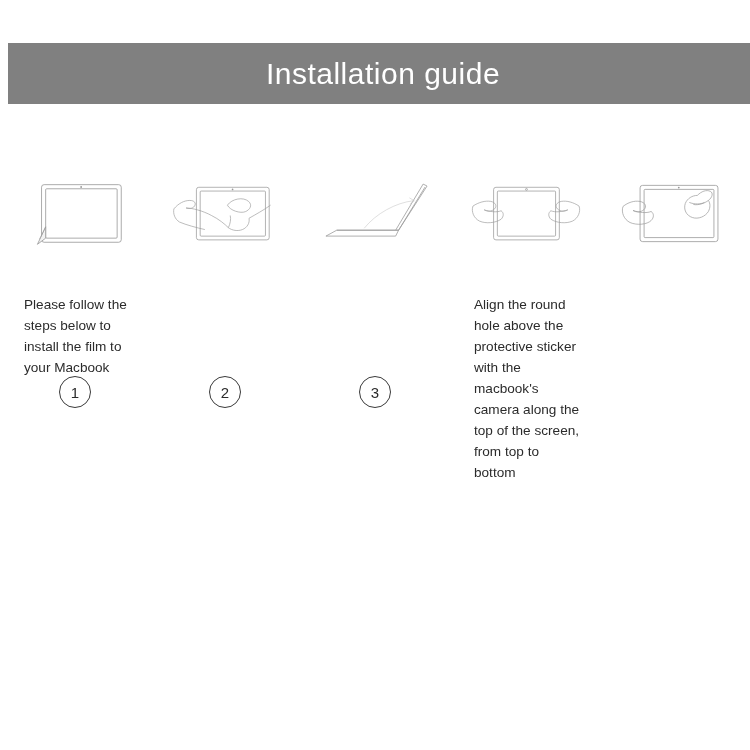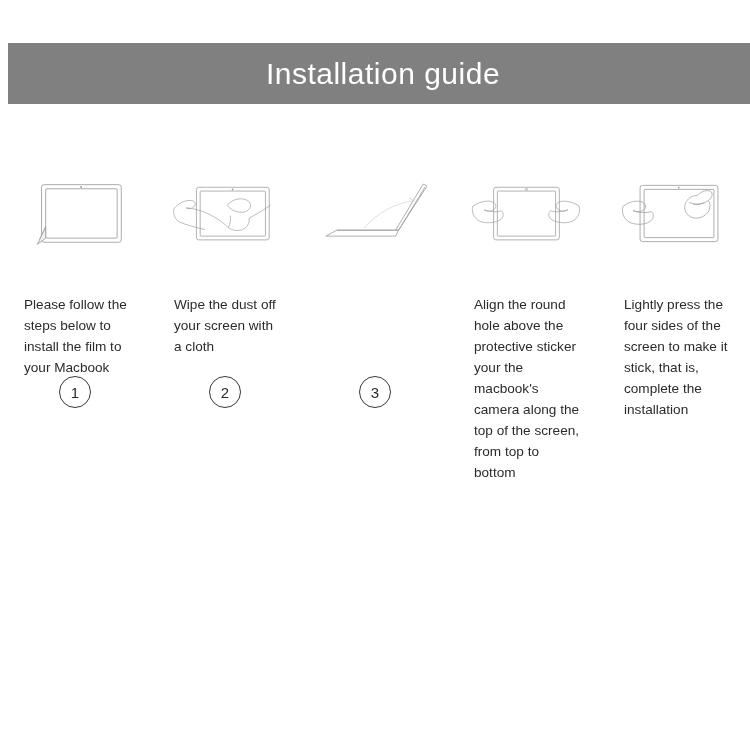--- a/index.html
+++ b/index.html
@@ -135,21 +135,20 @@
             <path d="M4 52 C14 40, 26 34, 38 34 C48 34, 52 40, 48 46 C44 52, 34 52, 30 50"></path>
             <path d="M30 50 C42 50, 66 56, 84 66 C100 74, 112 84, 120 92"></path>
             <path d="M120 92 C128 98, 140 100, 150 96 C160 92, 166 82, 164 72"></path>
             <path d="M164 72 C178 64, 196 54, 210 44"></path>
             <path d="M120 92 C124 84, 126 74, 124 66"></path>
             <path d="M4 52 C2 62, 6 74, 16 80"></path>
             <path d="M16 80 C30 86, 52 92, 70 96"></path>
           </g>
         </svg>
       </div>
-      <div class="caption">Wipe the dust off your screen with a cloth</div>
       <div class="badge-wrap">
         <div class="badge">2</div>
       </div>
     </div>
 
     <div class="cell row1">
       <div class="art">
         <svg viewBox="0 0 220 130" preserveAspectRatio="xMidYMid meet">
           <g fill="none" stroke="#9a9a9a" stroke-width="1.6">
             <path d="M8 108 L150 108 L156 96 L30 96 Z"></path>
@@ -184,21 +183,21 @@
             <path d="M16 78 C30 84, 50 82, 62 74"></path>
             <path d="M62 74 C68 68, 68 60, 62 56"></path>
             <path d="M228 46 C216 38, 202 34, 190 36 C180 38, 176 46, 182 52 C188 58, 198 58, 204 54"></path>
             <path d="M204 54 C192 58, 178 60, 168 56"></path>
             <path d="M228 46 C232 58, 226 72, 214 78"></path>
             <path d="M214 78 C200 84, 180 82, 168 74"></path>
             <path d="M168 74 C162 68, 162 60, 168 56"></path>
           </g>
         </svg>
       </div>
-      <div class="caption">Align the round hole above the protective sticker your the macbook's camera along the top of the screen, from top to bottom</div>
+      <div class="caption">Align the round hole above the protective sticker with the macbook's camera along the top of the screen, from top to bottom</div>
 
     </div>
 
     <div class="cell row2">
       <div class="art">
         <svg viewBox="0 0 215 130" preserveAspectRatio="xMidYMid meet">
           <g fill="none" stroke="#9a9a9a" stroke-width="1.6">
             <rect x="36" y="6" width="155" height="112" rx="5"></rect>
             <rect x="44" y="14" width="139" height="96" rx="2"></rect>
             <circle cx="113" cy="10.5" r="1.8" fill="#9a9a9a" stroke="none"></circle>
@@ -212,18 +211,17 @@
             <path d="M150 26 C158 18, 168 14, 176 18 C182 21, 180 30, 172 36"></path>
             <path d="M172 36 C164 42, 152 46, 142 44"></path>
             <path d="M150 26 C140 26, 130 32, 126 42"></path>
             <path d="M126 42 C122 54, 128 66, 140 70"></path>
             <path d="M140 70 C152 74, 166 68, 172 58"></path>
             <path d="M172 58 C176 50, 176 42, 172 36"></path>
             <path d="M134 40 C144 44, 156 44, 164 40"></path>
           </g>
         </svg>
       </div>
-      <div class="caption">Lightly press the four sides of the screen to make it stick, that is, complete the installation</div>
 
     </div>
 
   </div>
 </div>
 
 </body></html>

